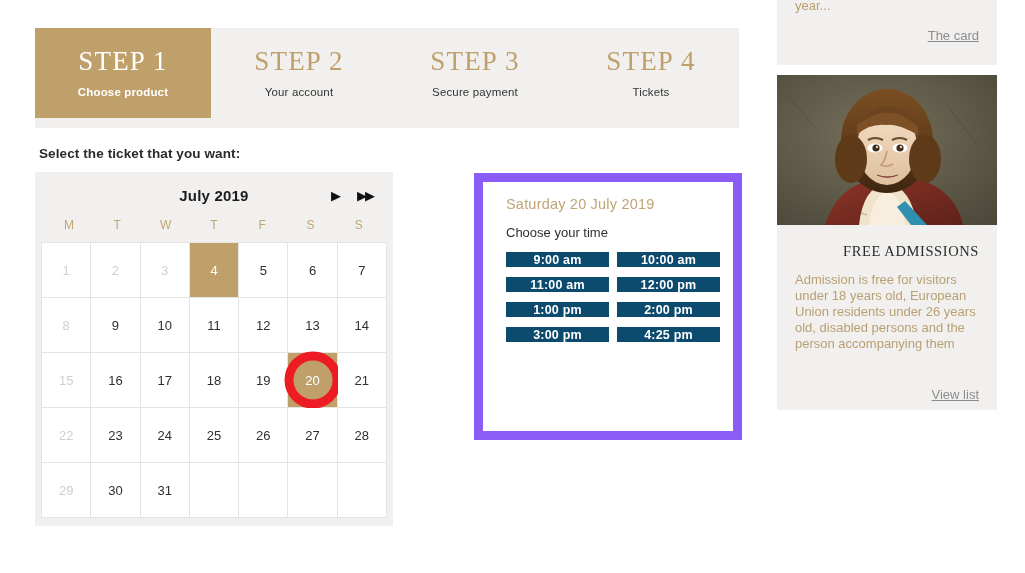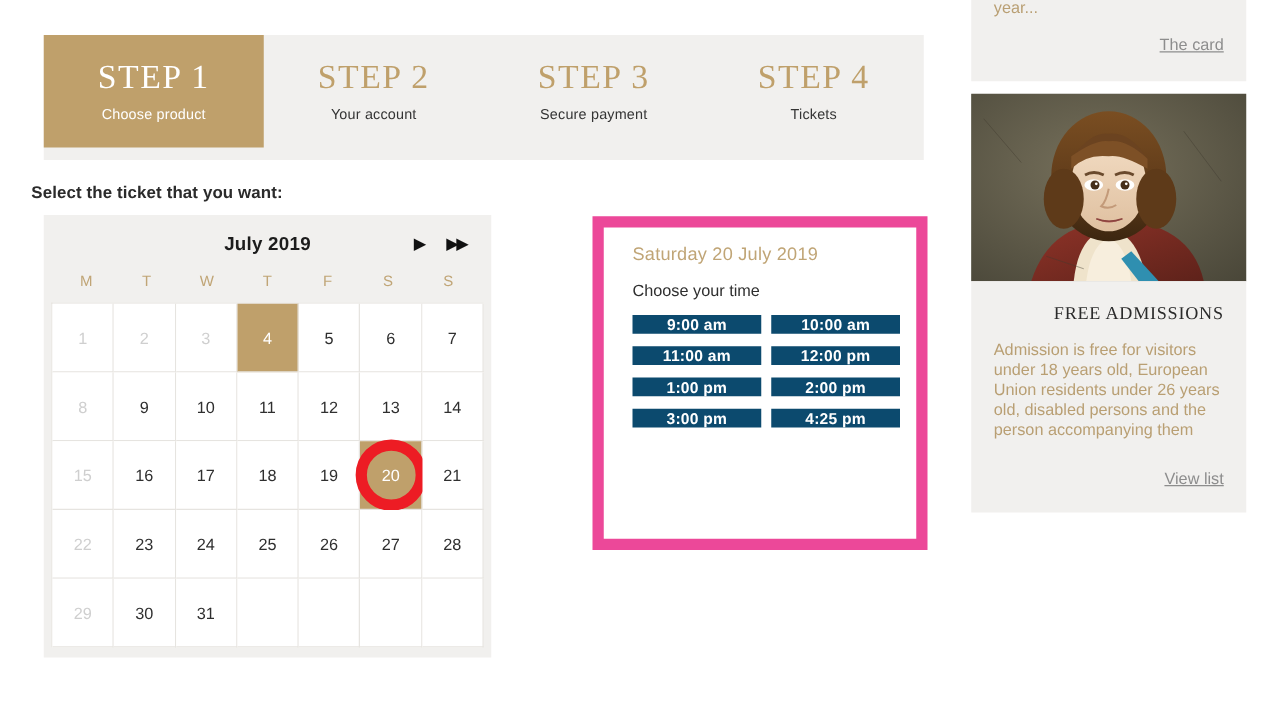--- a/index.html
+++ b/index.html
@@ -40,26 +40,26 @@
     color: #bfa06b;
     line-height: 1;
     margin-bottom: 11px;
   }
   .step.active .step-title { color: #ffffff; }
   .step-sub {
     font-size: 11.5px;
     color: #343434;
     letter-spacing: .15px;
   }
-  .step.active .step-sub { color: #ffffff; }
+  .step.active .step-sub { color: #ffffff; font-weight: bold; }
 
   
   .section-label {
     position: absolute;
-    left: 25px; top: 146px;
+    left: 39px; top: 146px;
     font-size: 13.5px;
     font-weight: bold;
     color: #2b2b2b;
     letter-spacing: .1px;
   }
 
   
   .calendar {
     position: absolute;
     left: 35px; top: 172px;
@@ -140,21 +140,21 @@
     border: 9px solid #ed1c24;
     border-radius: 50%;
     pointer-events: none;
   }
 
   
   .time-wrap {
     position: absolute;
     left: 474px; top: 173px;
     width: 268px; height: 267px;
-    border: 9px solid #ec4899;
+    border: 9px solid #8b5cf6;
     background: #ffffff;
   }
   .time-inner { padding: 14px 20px 0 23px; }
   .time-date {
     font-size: 14.5px;
     color: #c0a576;
     letter-spacing: .2px;
     margin-bottom: 13px;
   }
   .time-choose {
@@ -224,21 +224,21 @@
     margin-bottom: 12px;
     text-align: right;
   }
   .adm-body {
     font-size: 13px;
     line-height: 1.23;
     color: #b99f73;
   }
   .adm-link {
     position: absolute;
-    right: 18px; bottom: 20px;
+    right: 18px; bottom: 8px;
     font-size: 13px;
     color: #8d8d8d;
     text-decoration: underline;
     cursor: pointer;
   }
 </style>
 </head>
 <body>
 
 <div class="page">

